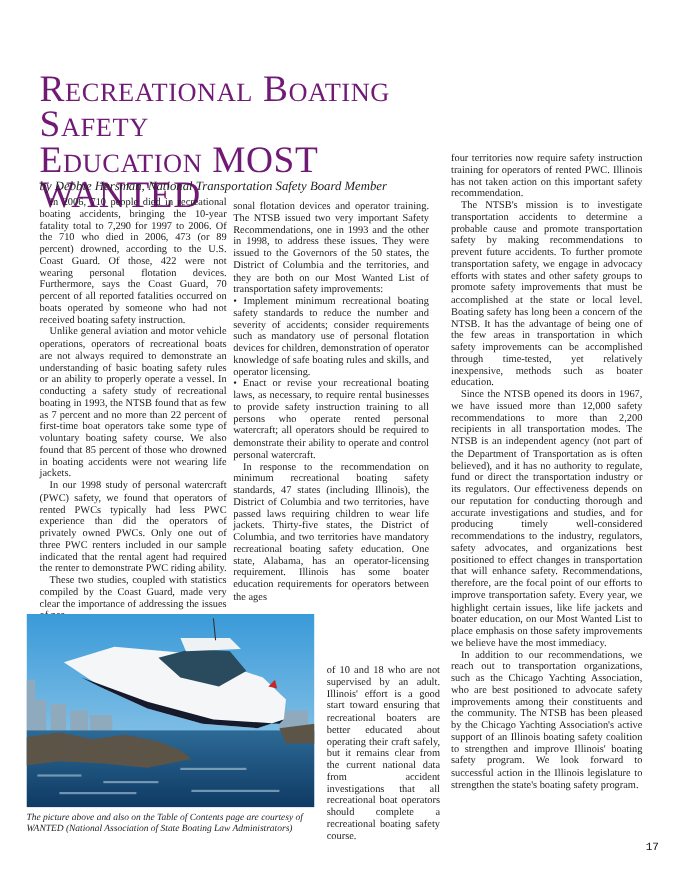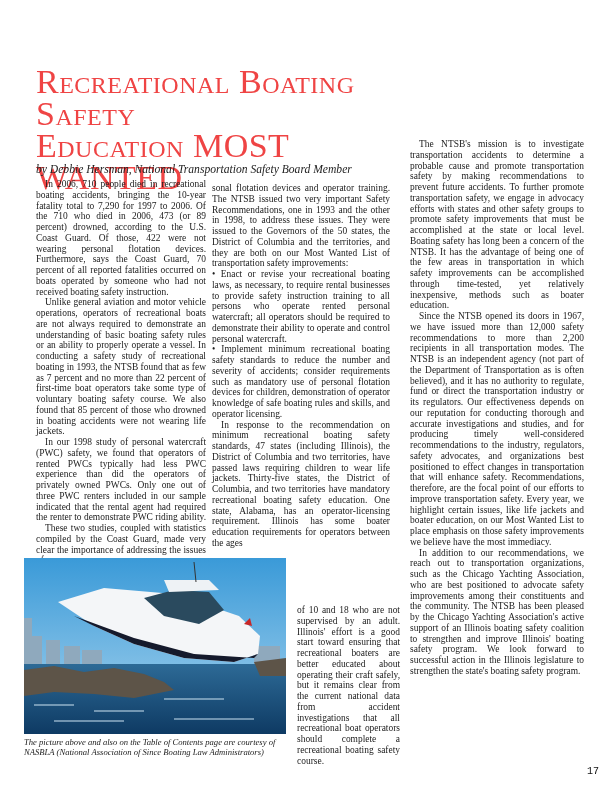--- a/index.html
+++ b/index.html
@@ -1,17 +1,17 @@
 <!DOCTYPE html>
 <html><head>
 <meta charset="utf-8">
 <style>
   html, body { margin: 0; padding: 0; background: #ffffff; }
   body { width: 612px; height: 792px; position: relative; overflow: hidden; font-family: "Liberation Serif", "DejaVu Serif", serif; color: #1a1a1a; }
-  .title { position: absolute; left: 36px; top: 66px; width: 380px; color: #ef4444; font-family: "Liberation Serif", serif; font-variant: small-caps; font-size: 34px; line-height: 32px; letter-spacing: 0.5px; margin: 0; font-weight: normal; }
+  .title { position: absolute; left: 36px; top: 66px; width: 380px; color: #701a75; font-family: "Liberation Serif", serif; font-variant: small-caps; font-size: 34px; line-height: 32px; letter-spacing: 0.5px; margin: 0; font-weight: normal; }
   .byline { position: absolute; left: 36px; top: 163px; font-style: italic; font-size: 11.6px; color: #222; }
   .col { position: absolute; font-size: 9.45px; line-height: 10.75px; text-align: justify; hyphens: manual; }
   .col p { margin: 0; text-indent: 9px; }
   .col p.noind { text-indent: 0; }
   .col1 { left: 36px; top: 179px; width: 170px; }
   .col2 { left: 212px; top: 183px; width: 178px; }
   .col2b { left: 297px; top: 605px; width: 103px; }
   .col3 { left: 410px; top: 139px; width: 174px; }
   .photo { position: absolute; left: 24px; top: 558px; width: 262px; height: 176px; overflow: hidden; }
   .caption { position: absolute; left: 24px; top: 737px; width: 272px; font-style: italic; font-size: 8.6px; line-height: 10px; color: #222; }
@@ -29,30 +29,31 @@
 
 <div class="col col1">
   <p>In 2006, 710 people died in recreational boating accidents, bringing the 10-year fatality total to 7,290 for 1997 to 2006. Of the 710 who died in 2006, 473 (or 89 percent) drowned, according to the U.S. Coast Guard. Of those, 422 were not wearing personal flotation devices. Furthermore, says the Coast Guard, 70 percent of all reported fatalities occurred on boats operated by someone who had not received boating safety instruction.</p>
   <p>Unlike general aviation and motor vehicle operations, operators of recreational boats are not always required to demonstrate an understanding of basic boating safety rules or an ability to properly operate a vessel. In conducting a safety study of recreational boating in 1993, the NTSB found that as few as 7 percent and no more than 22 percent of first-time boat operators take some type of voluntary boating safety course. We also found that 85 percent of those who drowned in boating accidents were not wearing life jackets.</p>
   <p>In our 1998 study of personal watercraft (PWC) safety, we found that operators of rented PWCs typically had less PWC experience than did the operators of privately owned PWCs. Only one out of three PWC renters included in our sample indicated that the rental agent had required the renter to demonstrate PWC riding ability.</p>
   <p>These two studies, coupled with statistics compiled by the Coast Guard, made very clear the importance of addressing the issues of per-</p>
 </div>
 
 <div class="col col2">
   <p class="noind">sonal flotation devices and operator training. The NTSB issued two very important Safety Recommendations, one in 1993 and the other in 1998, to address these issues. They were issued to the Governors of the 50 states, the District of Columbia and the territories, and they are both on our Most Wanted List of transportation safety improvements:</p>
+  <p class="noind">• Implement minimum recreational boating safety standards to reduce the number and severity of accidents; consider requirements such as mandatory use of personal flotation devices for children, demonstration of operator knowledge of safe boating rules and skills, and operator licensing.</p>
   <p class="noind">• Enact or revise your recreational boating laws, as necessary, to require rental businesses to provide safety instruction training to all persons who operate rented personal watercraft; all operators should be required to demonstrate their ability to operate and control personal watercraft.</p>
-  <p class="noind">• Implement minimum recreational boating safety standards to reduce the number and severity of accidents; consider requirements such as mandatory use of personal flotation devices for children, demonstration of operator knowledge of safe boating rules and skills, and operator licensing.</p>
   <p>In response to the recommendation on minimum recreational boating safety standards, 47 states (including Illinois), the District of Columbia and two territories, have passed laws requiring children to wear life jackets. Thirty-five states, the District of Columbia, and two territories have mandatory recreational boating safety education. One state, Alabama, has an operator-licensing requirement. Illinois has some boater education requirements for operators between the ages</p>
 </div>
 
 <div class="col col2b">
   <p class="noind">of 10 and 18 who are not supervised by an adult. Illinois' effort is a good start toward ensuring that recreational boaters are better educated about operating their craft safely, but it remains clear from the current national data from accident investigations that all recreational boat operators should complete a recreational boating safety course.</p>
 </div>
 
 <div class="col col3">
+  <p class="noind">four territories now require safety instruction training for operators of rented PWC. Illinois has not taken action on this important safety recommendation.</p>
   <p>The NTSB's mission is to investigate transportation accidents to determine a probable cause and promote transportation safety by making recommendations to prevent future accidents. To further promote transportation safety, we engage in advocacy efforts with states and other safety groups to promote safety improvements that must be accomplished at the state or local level. Boating safety has long been a concern of the NTSB. It has the advantage of being one of the few areas in transportation in which safety improvements can be accomplished through time-tested, yet relatively inexpensive, methods such as boater education.</p>
   <p>Since the NTSB opened its doors in 1967, we have issued more than 12,000 safety recommendations to more than 2,200 recipients in all transportation modes. The NTSB is an independent agency (not part of the Department of Transportation as is often believed), and it has no authority to regulate, fund or direct the transportation industry or its regulators. Our effectiveness depends on our reputation for conducting thorough and accurate investigations and studies, and for producing timely well-considered recommendations to the industry, regulators, safety advocates, and organizations best positioned to effect changes in transportation that will enhance safety. Recommendations, therefore, are the focal point of our efforts to improve transportation safety. Every year, we highlight certain issues, like life jackets and boater education, on our Most Wanted List to place emphasis on those safety improvements we believe have the most immediacy.</p>
   <p>In addition to our recommendations, we reach out to transportation organizations, such as the Chicago Yachting Association, who are best positioned to advocate safety improvements among their constituents and the community. The NTSB has been pleased by the Chicago Yachting Association's active support of an Illinois boating safety coalition to strengthen and improve Illinois' boating safety program. We look forward to successful action in the Illinois legislature to strengthen the state's boating safety program.</p>
 </div>
 
 <div class="photo">
   <svg width="262" height="176" viewBox="0 0 262 176">
     <defs>
       <linearGradient id="sky" x1="0" y1="0" x2="0" y2="1">
         <stop offset="0" stop-color="#3a9ad8"></stop>
@@ -88,15 +89,15 @@
     <g fill="#cde3f2" opacity="0.5">
       <rect x="10" y="146" width="40" height="2"></rect>
       <rect x="70" y="152" width="50" height="2"></rect>
       <rect x="140" y="140" width="60" height="2"></rect>
       <rect x="30" y="162" width="70" height="2"></rect>
       <rect x="150" y="160" width="80" height="2"></rect>
     </g>
   </svg>
 </div>
 
-<div class="caption">The picture above and also on the Table of Contents page are courtesy of NASBLA (National Association of Since Boating Law Administrators)</div>
+<div class="caption">The picture above and also on the Table of Contents page are courtesy of WANTED (National Association of State Boating Law Administrators)</div>
 
 <div class="pagenum">17</div>
 
 </body></html>

